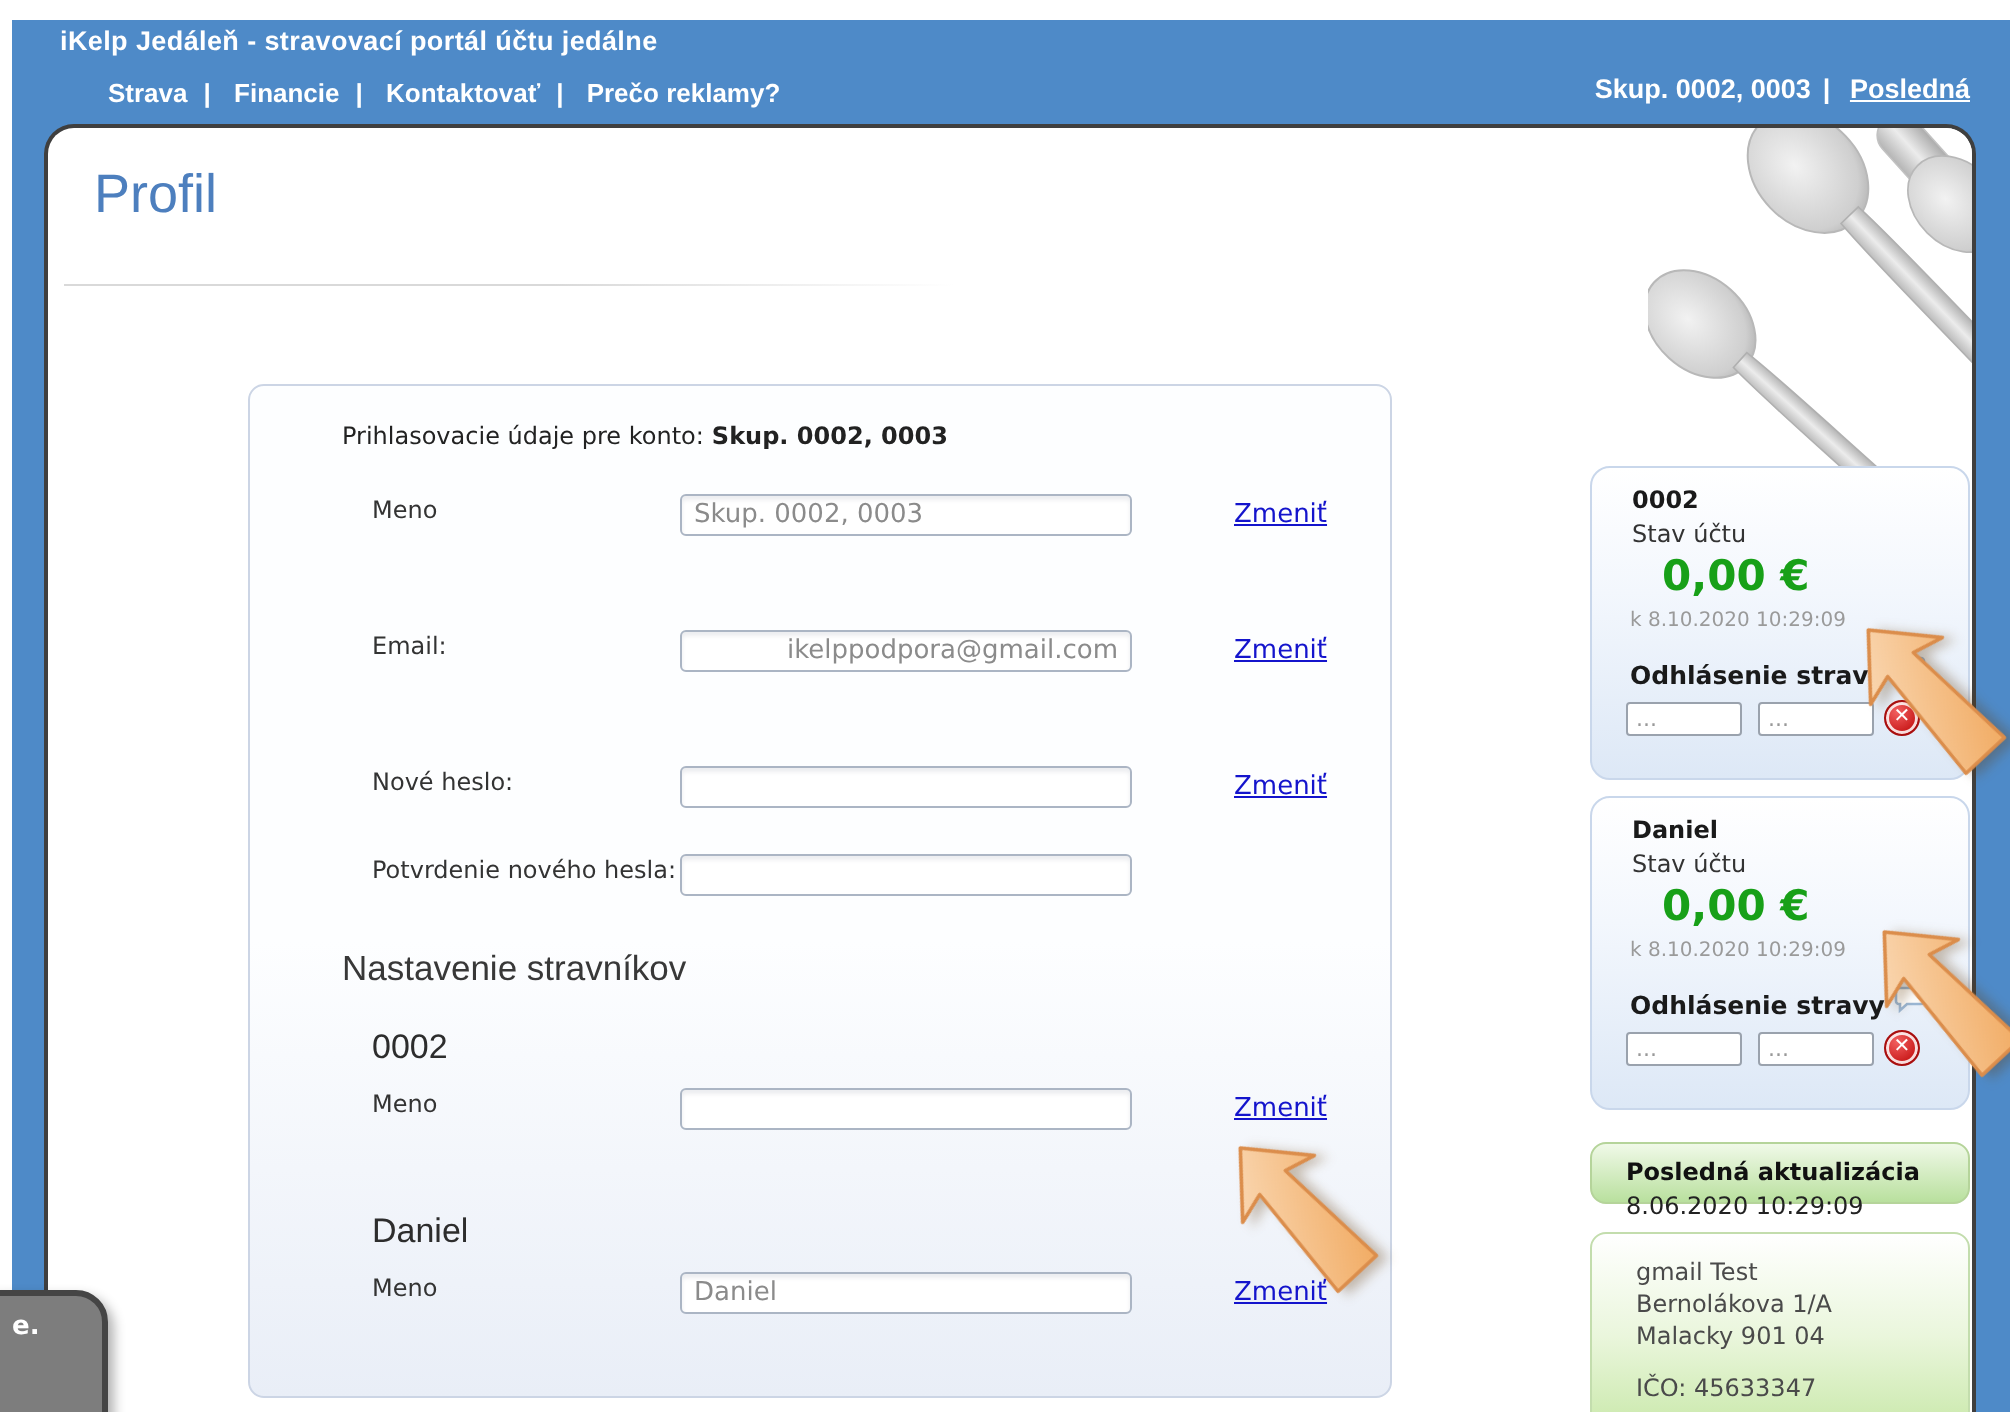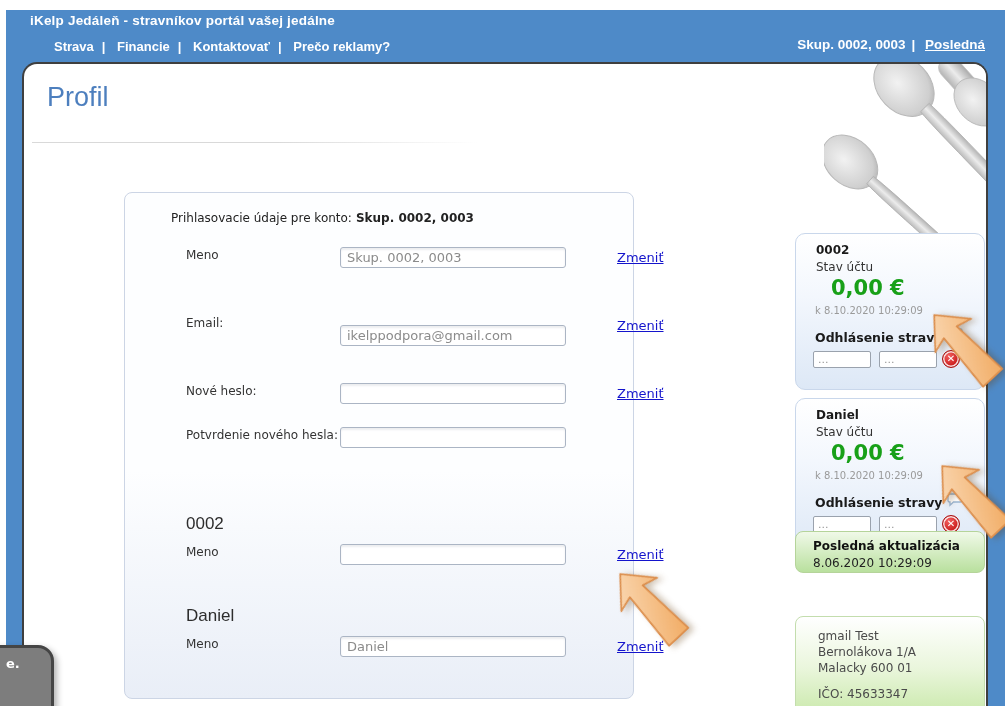--- a/index.html
+++ b/index.html
@@ -23,21 +23,21 @@
     position:absolute;left:22px;top:62px;width:966px;height:652px;
     background:#ffffff;border:2px solid #3f3f3f;border-bottom:none;
     border-radius:15px 15px 0 0;box-sizing:border-box;
   }
   .cutlery-wrap{position:absolute;top:0;right:0;width:162px;height:173px;border-radius:0 13px 0 0;overflow:hidden;}
   .page-title{position:absolute;left:23px;top:18px;font:27px "Liberation Sans",sans-serif;color:#4d7fbe;}
   .title-divider{position:absolute;left:8px;top:78px;width:445px;height:1px;
     background:linear-gradient(to right,#d9d9d9 55%,rgba(217,217,217,0));}
   
   .form-panel{
-    position:absolute;left:100px;top:128px;width:510px;height:507px;box-sizing:border-box;
+    position:absolute;left:100px;top:128px;width:572px;height:507px;box-sizing:border-box;
     border:1px solid #ccd5e5;border-radius:8px;
     background:linear-gradient(180deg,#fdfeff 0%,#fdfeff 55%,#e9eef7 100%);
   }
   .intro-line{position:absolute;left:46px;top:18px;font-size:12px;color:#222;}
   .intro-line b{margin-left:4px;}
   .panel-label{position:absolute;left:61px;font-size:12px;color:#333;}
   .panel-input{
     position:absolute;left:215px;width:226px;height:21px;box-sizing:border-box;
     border:1px solid #abb5c4;border-radius:3px;background:#fff;
     box-shadow:inset 0 2px 2px rgba(120,130,150,.14);
@@ -65,21 +65,21 @@
   }
   .mini-1{left:17px;} .mini-2{left:83px;}
   .x-btn{
     position:absolute;left:146px;top:116px;width:18px;height:18px;border-radius:50%;
     background:radial-gradient(circle at 35% 30%,#f26060,#c71616 75%);
     border:1px solid #a80f0f;box-sizing:border-box;
     color:#fff;font:bold 10px "DejaVu Sans",sans-serif;line-height:16px;text-align:center;cursor:pointer;
     box-shadow:inset 0 0 0 1.5px rgba(255,255,255,.85);
   }
   .green-card{
-    position:absolute;left:795px;top:531px;width:190px;height:42px;box-sizing:border-box;
+    position:absolute;left:795px;top:571px;width:190px;height:31px;box-sizing:border-box;
     border:1px solid #b5d49a;border-radius:8px;
     background:linear-gradient(180deg,#f0f9e8 0%,#b9e09e 100%);
   }
   .green-card .gc-label{position:absolute;left:17px;top:7px;font-size:12px;font-weight:bold;color:#111;}
   .green-card .gc-value{position:absolute;left:17px;top:24px;font-size:12px;color:#222;}
   .addr-card{
     position:absolute;left:795px;top:616px;width:190px;height:95px;box-sizing:border-box;
     border:1px solid #c3ddad;border-radius:8px 8px 0 0;
     background:linear-gradient(180deg,#ffffff 0%,#eaf6dc 55%,#cdeab0 100%);
   }
@@ -115,21 +115,21 @@
     <linearGradient id="handleg" x1="0" y1="0" x2="1" y2="0">
       <stop offset="0" stop-color="#b4b4b4"></stop>
         <stop offset="0.5" stop-color="#ececec"></stop>
         <stop offset="1" stop-color="#ababab"></stop>
     </linearGradient>
   </defs>
 </svg>
 
 <div class="blue-bg"></div>
 
-<div class="hdr-title">iKelp Jedáleň - stravníkov portál vašej jedálne</div>
+<div class="hdr-title">iKelp Jedáleň - stravovací portál účtu jedálne</div>
 <div class="hdr-nav">
   <span class="nav-item">Strava</span><span class="sep">|</span>
   <span class="nav-item">Financie</span><span class="sep">|</span>
   <span class="nav-item">Kontaktovať</span><span class="sep">|</span>
   <span class="nav-item">Prečo reklamy?</span>
 </div>
 <div class="hdr-account">
   <span>Skup. 0002, 0003</span><span class="sep">|</span>
   <span class="logout-link">Posledná</span>
 </div>
@@ -163,30 +163,31 @@
   <div class="form-panel">
     <div class="intro-line">
       <span>Prihlasovacie údaje pre konto:</span><b>Skup. 0002, 0003</b>
     </div>
 
     <div class="panel-label" style="top:55px">Meno</div>
     <input class="panel-input" style="top: 54px;" value="Skup. 0002, 0003">
     <span class="change-link" style="top:57px">Zmeniť</span>
 
     <div class="panel-label" style="top:123px">Email:</div>
-    <input class="panel-input" style="top: 132px;" value="ikelppodpora@gmail.com">
+    <input class="panel-input" style="top: 122px; text-align: right;" value="ikelppodpora@gmail.com">
     <span class="change-link" style="top:125px">Zmeniť</span>
 
     <div class="panel-label" style="top:191px">Nové heslo:</div>
     <input class="panel-input" style="top: 190px;" value="">
     <span class="change-link" style="top:193px">Zmeniť</span>
 
     <div class="panel-label" style="top:235px">Potvrdenie nového hesla:</div>
     <input class="panel-input" style="top: 234px;" value="">
 
+    <div class="section-title">Nastavenie stravníkov</div>
 
     <div class="diner-name" style="top:321px">0002</div>
     <div class="panel-label" style="top:352px">Meno</div>
     <input class="panel-input" style="top: 351px;" value="">
     <span class="change-link" style="top:354px">Zmeniť</span>
 
     <div class="diner-name" style="top:413px">Daniel</div>
     <div class="panel-label" style="top:444px">Meno</div>
     <input class="panel-input" style="top: 443px;" value="Daniel">
     <span class="change-link" style="top:446px">Zmeniť</span>
@@ -224,21 +225,21 @@
 </div>
 
 <div class="green-card">
   <div class="gc-label">Posledná aktualizácia</div>
   <div class="gc-value">8.06.2020 10:29:09</div>
 </div>
 
 <div class="addr-card">
   <div class="addr-line" style="top:12px">gmail Test</div>
   <div class="addr-line" style="top:28px">Bernolákova 1/A</div>
-  <div class="addr-line" style="top:44px">Malacky 600 01</div>
+  <div class="addr-line" style="top:44px">Malacky 901 04</div>
   <div class="addr-line" style="top:70px">IČO: 45633347</div>
 </div>
 
 <svg class="arrow arrow-1" viewBox="0 0 64 104">
   <polygon points="32,2 60,34 42,29 47,100 17,100 22,29 4,34" fill="url(#agrad)" stroke="#db8d4b" stroke-width="2" stroke-linejoin="round"></polygon>
 </svg>
 <svg class="arrow arrow-2" viewBox="0 0 64 104">
   <polygon points="32,2 60,34 42,29 47,100 17,100 22,29 4,34" fill="url(#agrad)" stroke="#db8d4b" stroke-width="2" stroke-linejoin="round"></polygon>
 </svg>
 <svg class="arrow arrow-3" viewBox="0 0 64 104">

